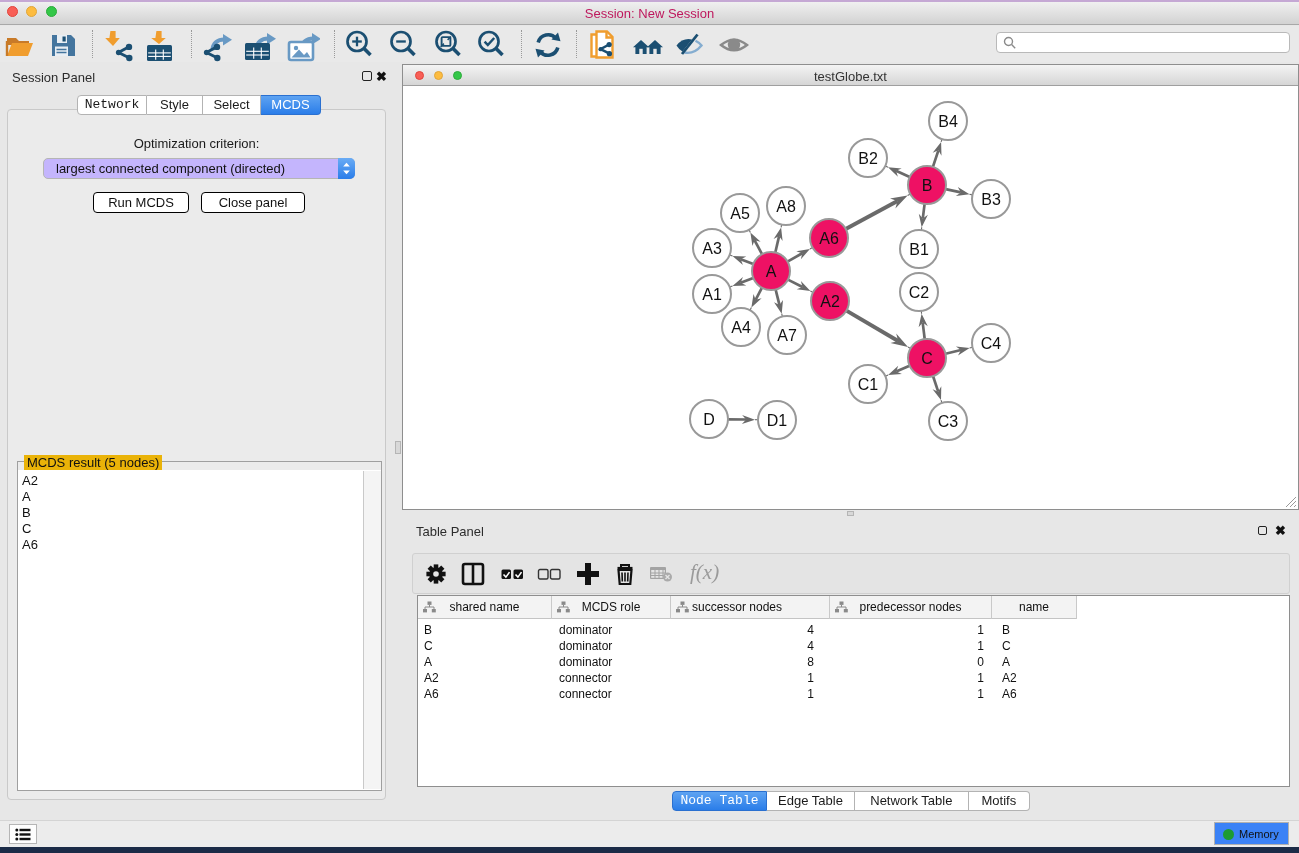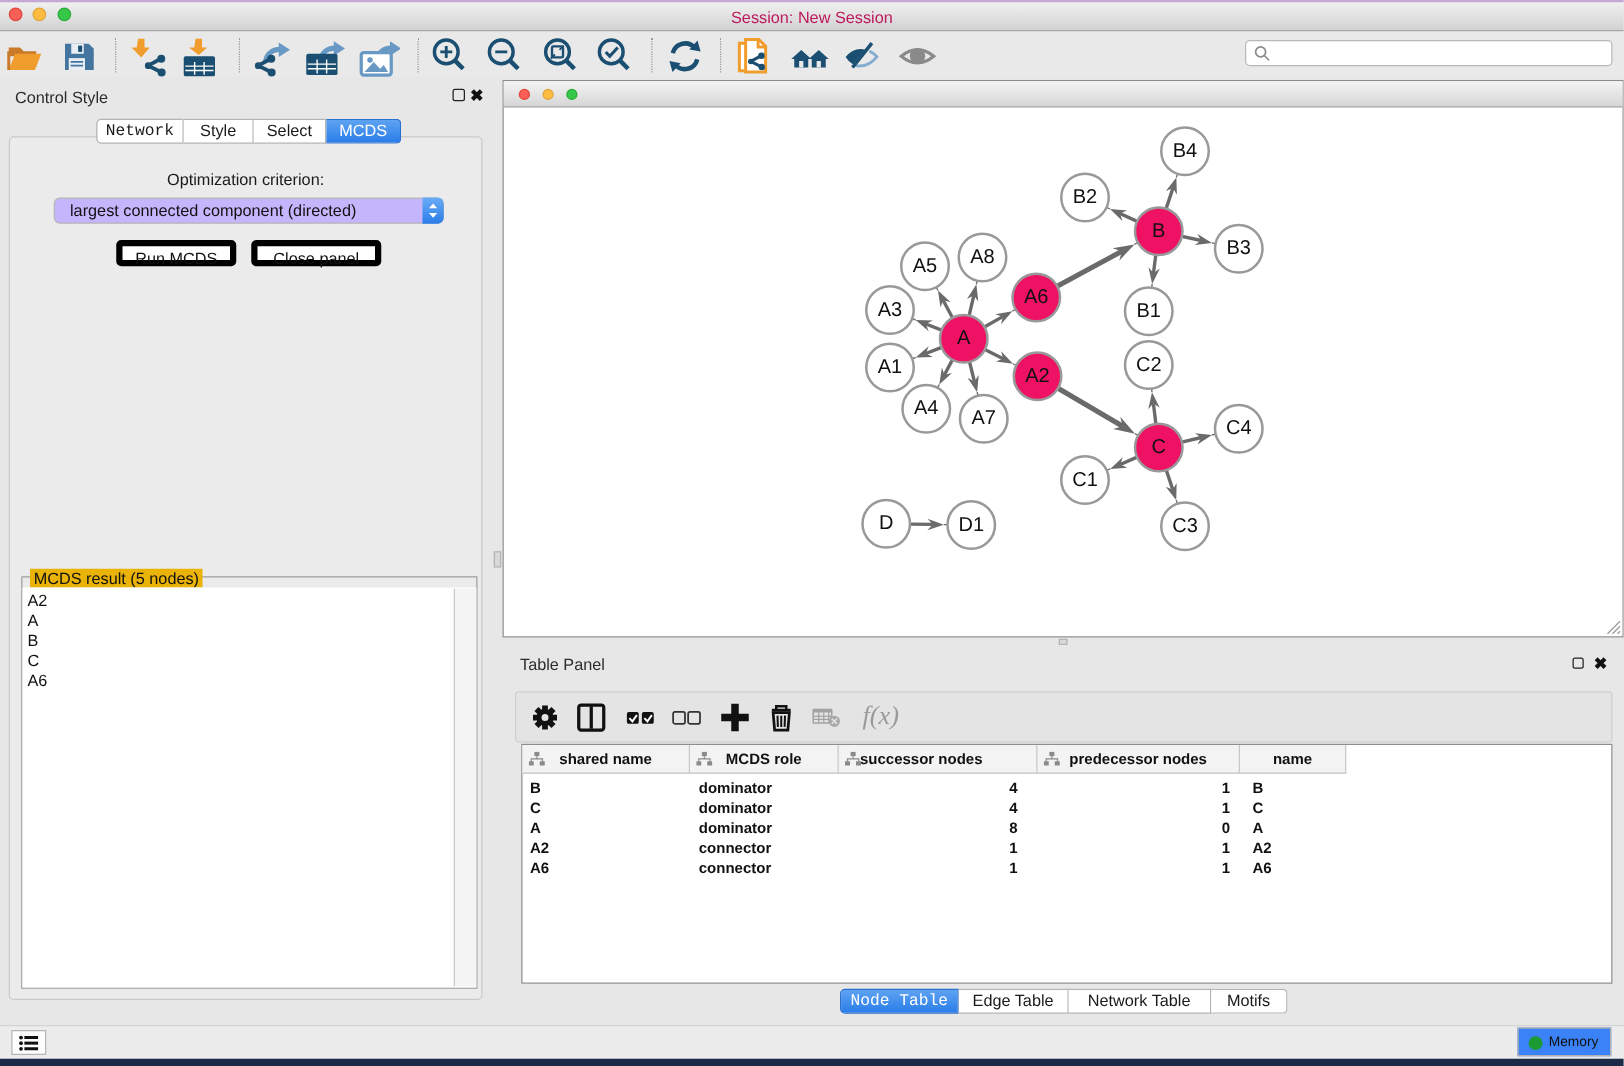--- a/index.html
+++ b/index.html
@@ -24,21 +24,21 @@
 .tabrow{height:20px;display:flex;}
 .tab{border:1px solid #b3b3b3;border-left:none;background:#fff;color:#1a1a1a;font-size:13px;text-align:center;line-height:18px;}
 .tab.first{border-left:1px solid #b3b3b3;border-radius:4px 0 0 4px;font-family:Liberation Mono, monospace;}
 .tab.last{border-radius:0 4px 4px 0;}
 .tab.active{background:linear-gradient(#5ea3f2,#2a7de9);color:#fff;border-color:#2a70d0;}
 #cp-tabs{left:77px;top:95px;width:244px;}
 #cp-panel{left:7px;top:109px;width:379px;height:691px;background:#ebebeb;border:1px solid #c9c9c9;border-radius:4px;}
 #opt-label{left:7px;top:136px;width:379px;text-align:center;font-size:13px;color:#1a1a1a;}
 #dropdown{left:43px;top:158px;width:312px;height:21px;background:#c4b5fd;border:1px solid #b5b5b5;border-radius:5px;font-size:13px;color:#111;line-height:20px;padding-left:12px;}
 #dd-btn{left:338px;top:158px;width:17px;height:21px;background:linear-gradient(#6aacf5,#2a7de9);border-radius:0 5px 5px 0;}
-.btn{background:#fff;border:5px solid #000000;border-radius:4px;font-size:13px;color:#111;text-align:center;line-height:19px;}
+.btn{background:#fff;border:1px solid #000000;border-radius:4px;font-size:13px;color:#111;text-align:center;line-height:19px;}
 #btn-run{left:93px;top:192px;width:96px;height:21px;}
 #btn-close{left:201px;top:192px;width:104px;height:21px;}
 #groupbox{left:17px;top:461px;width:365px;height:330px;border:1px solid #9f9f9f;}
 #grouplabel{left:24px;top:455px;background:#eab308;padding:0 3px;font-size:13px;color:#111;}
 #listbox{left:18px;top:470px;width:363px;height:320px;background:#fff;}
 #listbox .items{position:absolute;left:4px;top:3px;font-size:13px;color:#111;line-height:16px;}
 #listscroll{left:363px;top:471px;width:18px;height:318px;background:#f4f4f4;border-left:1px solid #c9c9c9;}
 
 #netwin{left:402px;top:64px;width:897px;height:446px;background:#fff;border:1px solid #8e8e8e;}
 #nettitle{left:0;top:0;width:895px;height:21px;background:linear-gradient(#f4f4f4,#d6d6d6);border-bottom:1px solid #9f9f9f;}
@@ -46,21 +46,21 @@
 #nettitle .t1{left:12px;top:6px;background:#f85f57;border:1px solid #e2453c;}
 #nettitle .t2{left:31px;top:6px;background:#fdbc40;border:1px solid #e0a63a;}
 #nettitle .t3{left:50px;top:6px;background:#34c748;border:1px solid #2dab3b;}
 #nettitle .txt{position:absolute;left:0;top:4px;width:100%;text-align:center;font-size:13px;color:#333;}
 #netcanvas{left:0;top:21px;width:895px;height:423px;}
 
 #tp-title{left:416px;top:524px;font-size:13px;color:#2c2c2c;}
 #tp-float{left:1258px;top:526px;width:9px;height:9px;border:1.5px solid #222;border-radius:2px;}
 #tp-close{left:1275px;top:523px;font-size:13px;font-weight:bold;color:#111;}
 #tp-toolbar{left:412px;top:553px;width:878px;height:41px;background:#e4e4e4;border:1px solid #d0d0d0;border-radius:3px;}
-#tp-table{left:417px;top:595px;width:873px;height:192px;background:#fff;border:1px solid #8e8e8e;font-weight:bold;}
+#tp-table{left:417px;top:595px;width:873px;height:192px;background:#fff;border:1px solid #8e8e8e;}
 #tp-header{position:absolute;left:0;top:0;width:659px;height:23px;background:#f3f3f3;border-bottom:1px solid #c4c4c4;font-size:12px;color:#111;}
 .hcell{position:absolute;top:0;height:23px;border-right:1px solid #c9c9c9;text-align:center;line-height:23px;}
 .hicon{position:absolute;left:5px;top:5px;}
 .tcell{position:absolute;font-size:12px;color:#111;line-height:16px;}
 
 #bt-tabs{left:672px;top:791px;width:358px;}
 
 #statusbar{left:0;top:820px;width:1299px;height:27px;background:#ececec;border-top:1px solid #d4d4d4;}
 #sb-btn{left:9px;top:824px;width:28px;height:20px;background:#fdfdfd;border:1px solid #b5b5b5;}
 #memory{left:1214px;top:822px;width:75px;height:23px;background:#3b82f6;border:1px solid #b0b0b0;font-size:11px;color:#111;}
@@ -238,21 +238,21 @@
   <div class="abs sep" style="left:521px"></div>
   <div class="abs sep" style="left:576px"></div>
   <div class="abs" id="searchbox">
       <svg width="14" height="14" viewBox="0 0 14 14">
         <circle cx="5.5" cy="5.5" r="4" fill="none" stroke="#8a8a8a" stroke-width="1.4"></circle>
         <line x1="8.6" y1="8.6" x2="12.2" y2="12.2" stroke="#8a8a8a" stroke-width="1.4"></line>
       </svg>
     </div>
 </div>
 
-<div class="abs" id="cp-title">Control Style</div>
+<div class="abs" id="cp-title">Session Panel</div>
 <div class="abs" id="cp-float"></div>
 <div class="abs" id="cp-close">✖</div>
 <div class="abs" id="cp-panel"></div>
 <div class="abs tabrow" id="cp-tabs">
   <div class="tab first" style="width:70px">Network</div>
   <div class="tab" style="width:56px">Style</div>
   <div class="tab" style="width:58px">Select</div>
   <div class="tab last active" style="width:60px">MCDS</div>
 </div>
 <div class="abs" id="opt-label">Optimization criterion:</div>
@@ -268,20 +268,21 @@
 <div class="abs" id="listbox">
     <div class="items">A2<br>A<br>B<br>C<br>A6</div>
   </div>
 <div class="abs" id="listscroll"></div>
 
 <div class="abs" id="netwin">
   <div class="abs" id="nettitle">
     <div class="abs tl t1"></div>
       <div class="abs tl t2"></div>
       <div class="abs tl t3"></div>
+    <div class="txt">testGlobe.txt</div>
   </div>
   <div class="abs" id="netcanvas"><svg width="894" height="424" viewBox="0 0 894 424" font-family="&quot;Liberation Sans&quot;, sans-serif">
         <line x1="359.0" y1="168.2" x2="351.5" y2="154.2" stroke="#6a6a6a" stroke-width="2.7"></line>
         <polygon points="347.4,146.4 357.6,155.7 351.5,154.2 349.4,160.0" fill="#6a6a6a"></polygon>
         <line x1="347.4" y1="146.4" x2="346.0" y2="143.8" stroke="#6a6a6a" stroke-width="1.1"></line>
         <line x1="372.3" y1="166.5" x2="376.1" y2="150.1" stroke="#6a6a6a" stroke-width="2.7"></line>
         <polygon points="378.1,141.4 379.6,155.1 376.1,150.1 370.6,153.1" fill="#6a6a6a"></polygon>
         <line x1="378.1" y1="141.4" x2="378.7" y2="138.5" stroke="#6a6a6a" stroke-width="1.1"></line>
         <line x1="350.3" y1="178.1" x2="337.7" y2="173.2" stroke="#6a6a6a" stroke-width="2.7"></line>
         <polygon points="329.5,170.0 343.3,170.4 337.7,173.2 339.9,179.0" fill="#6a6a6a"></polygon>

